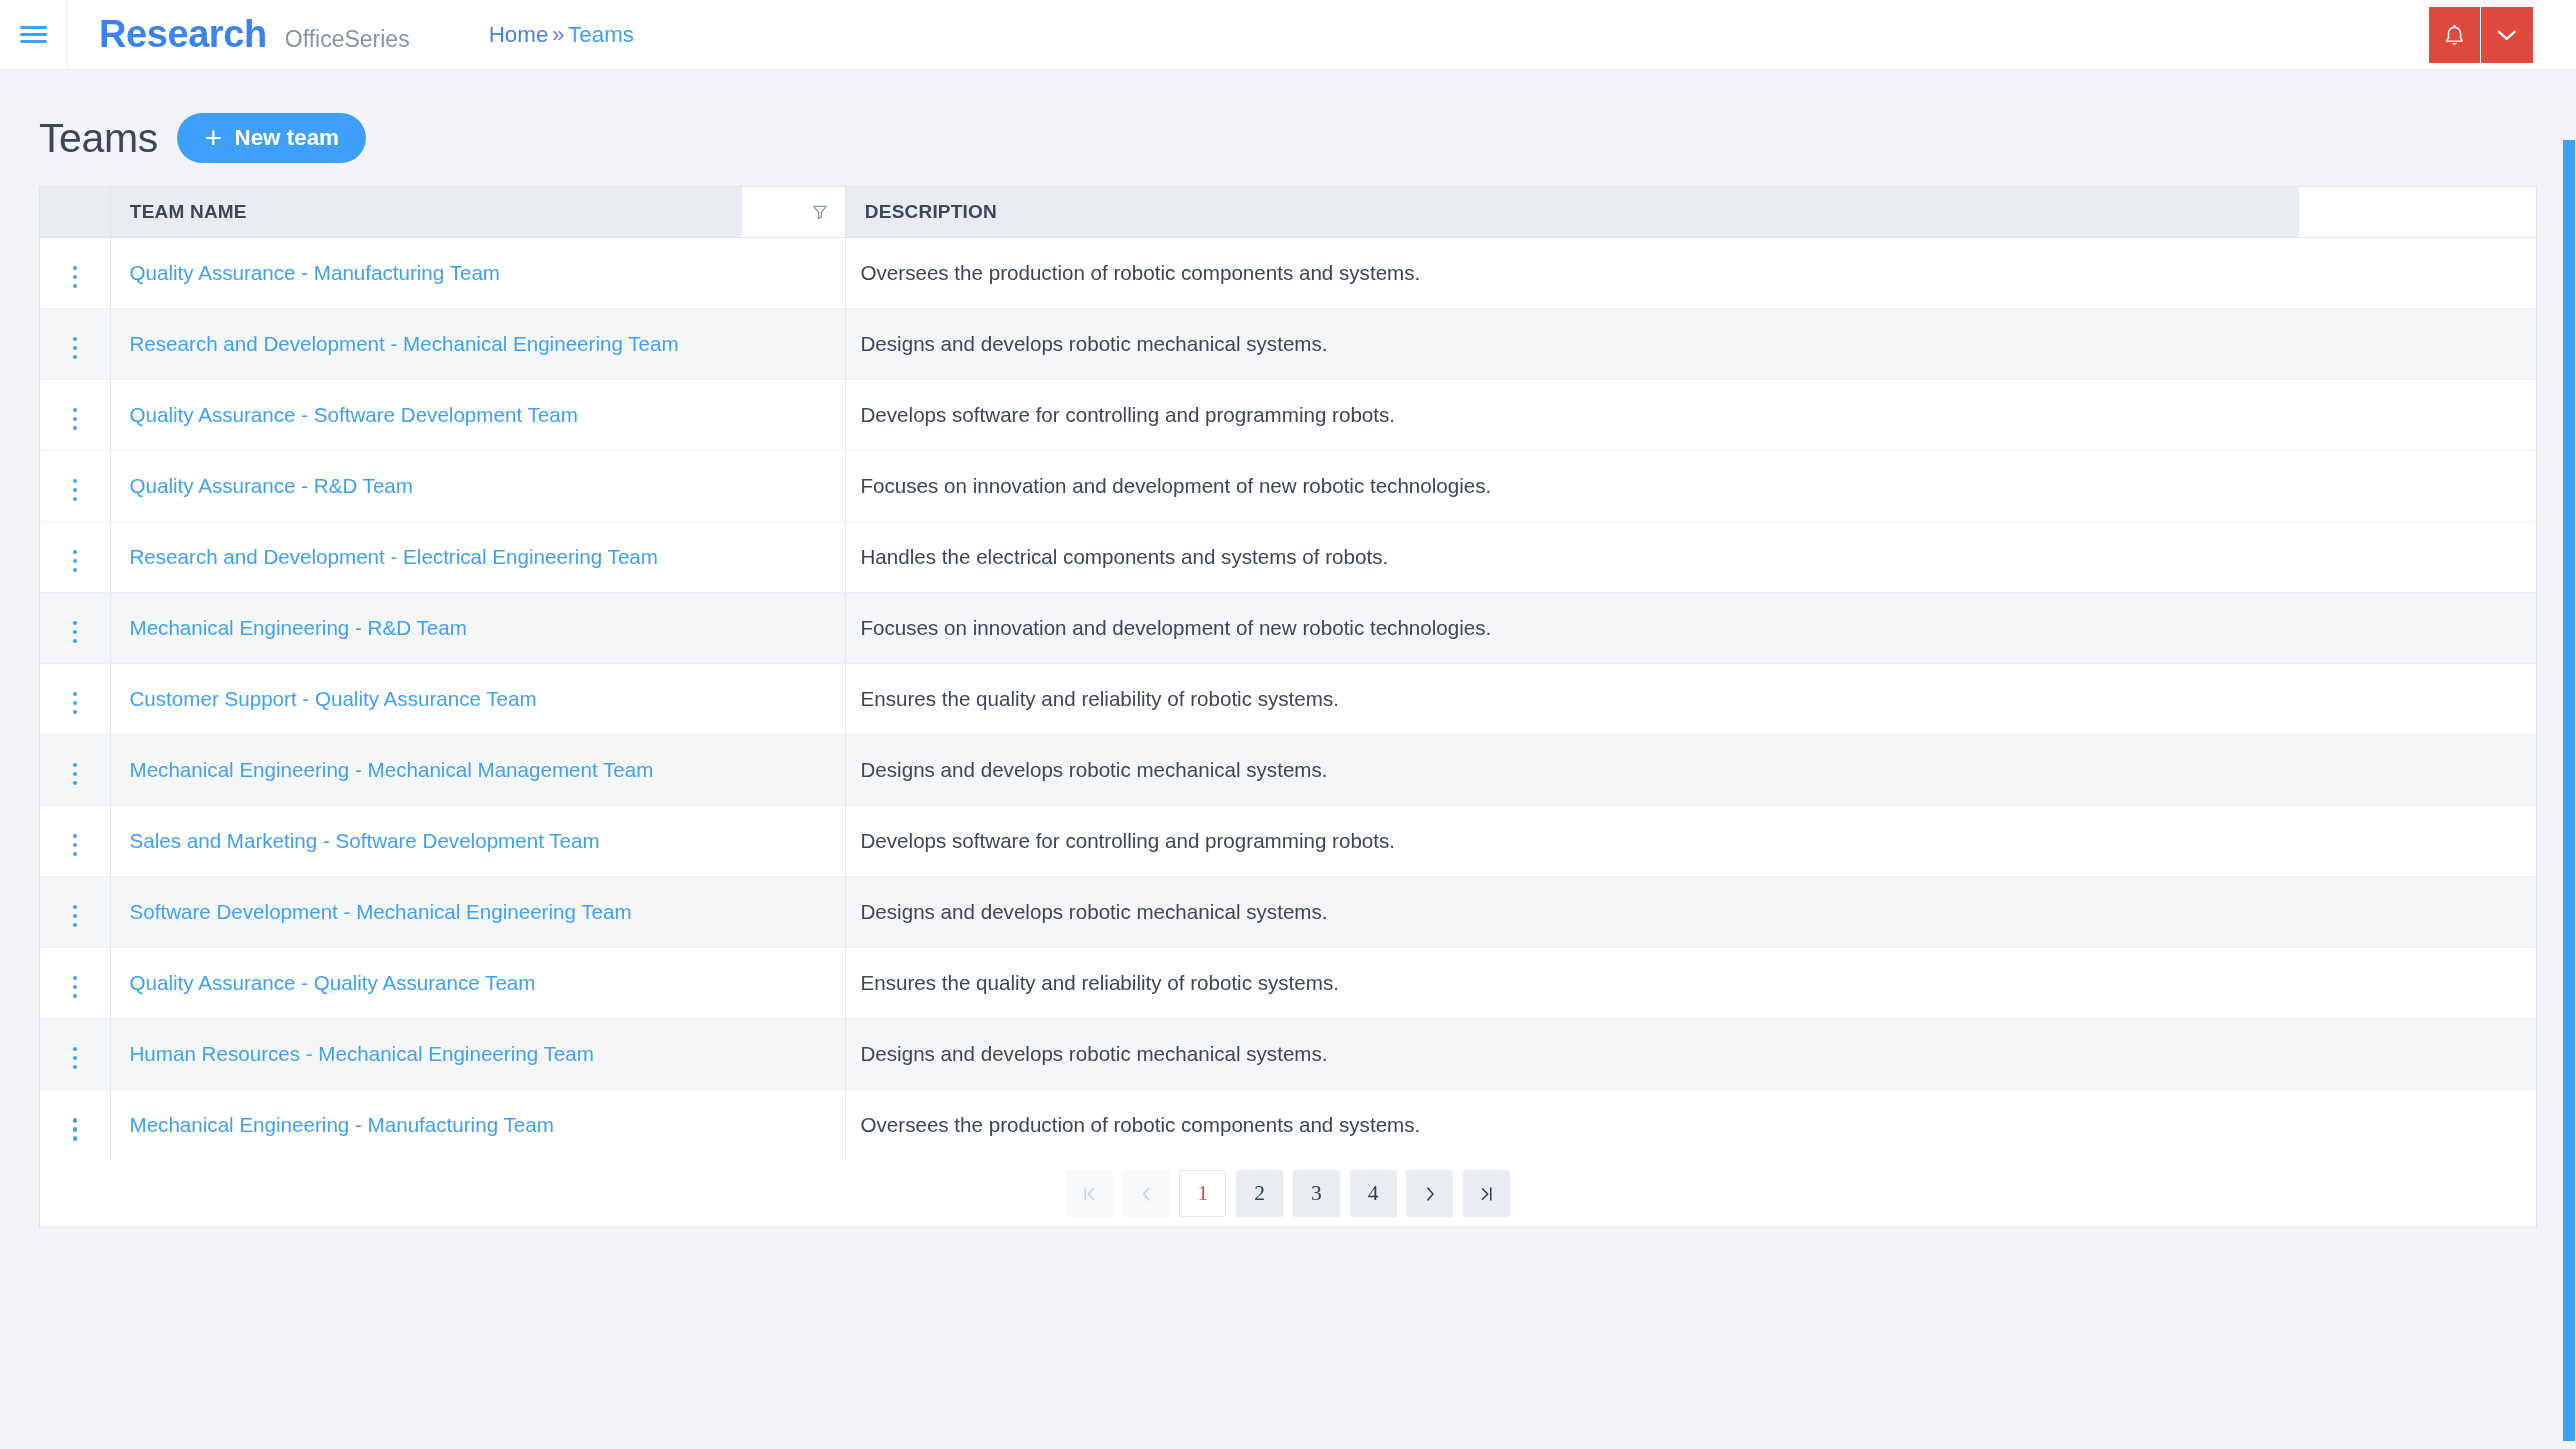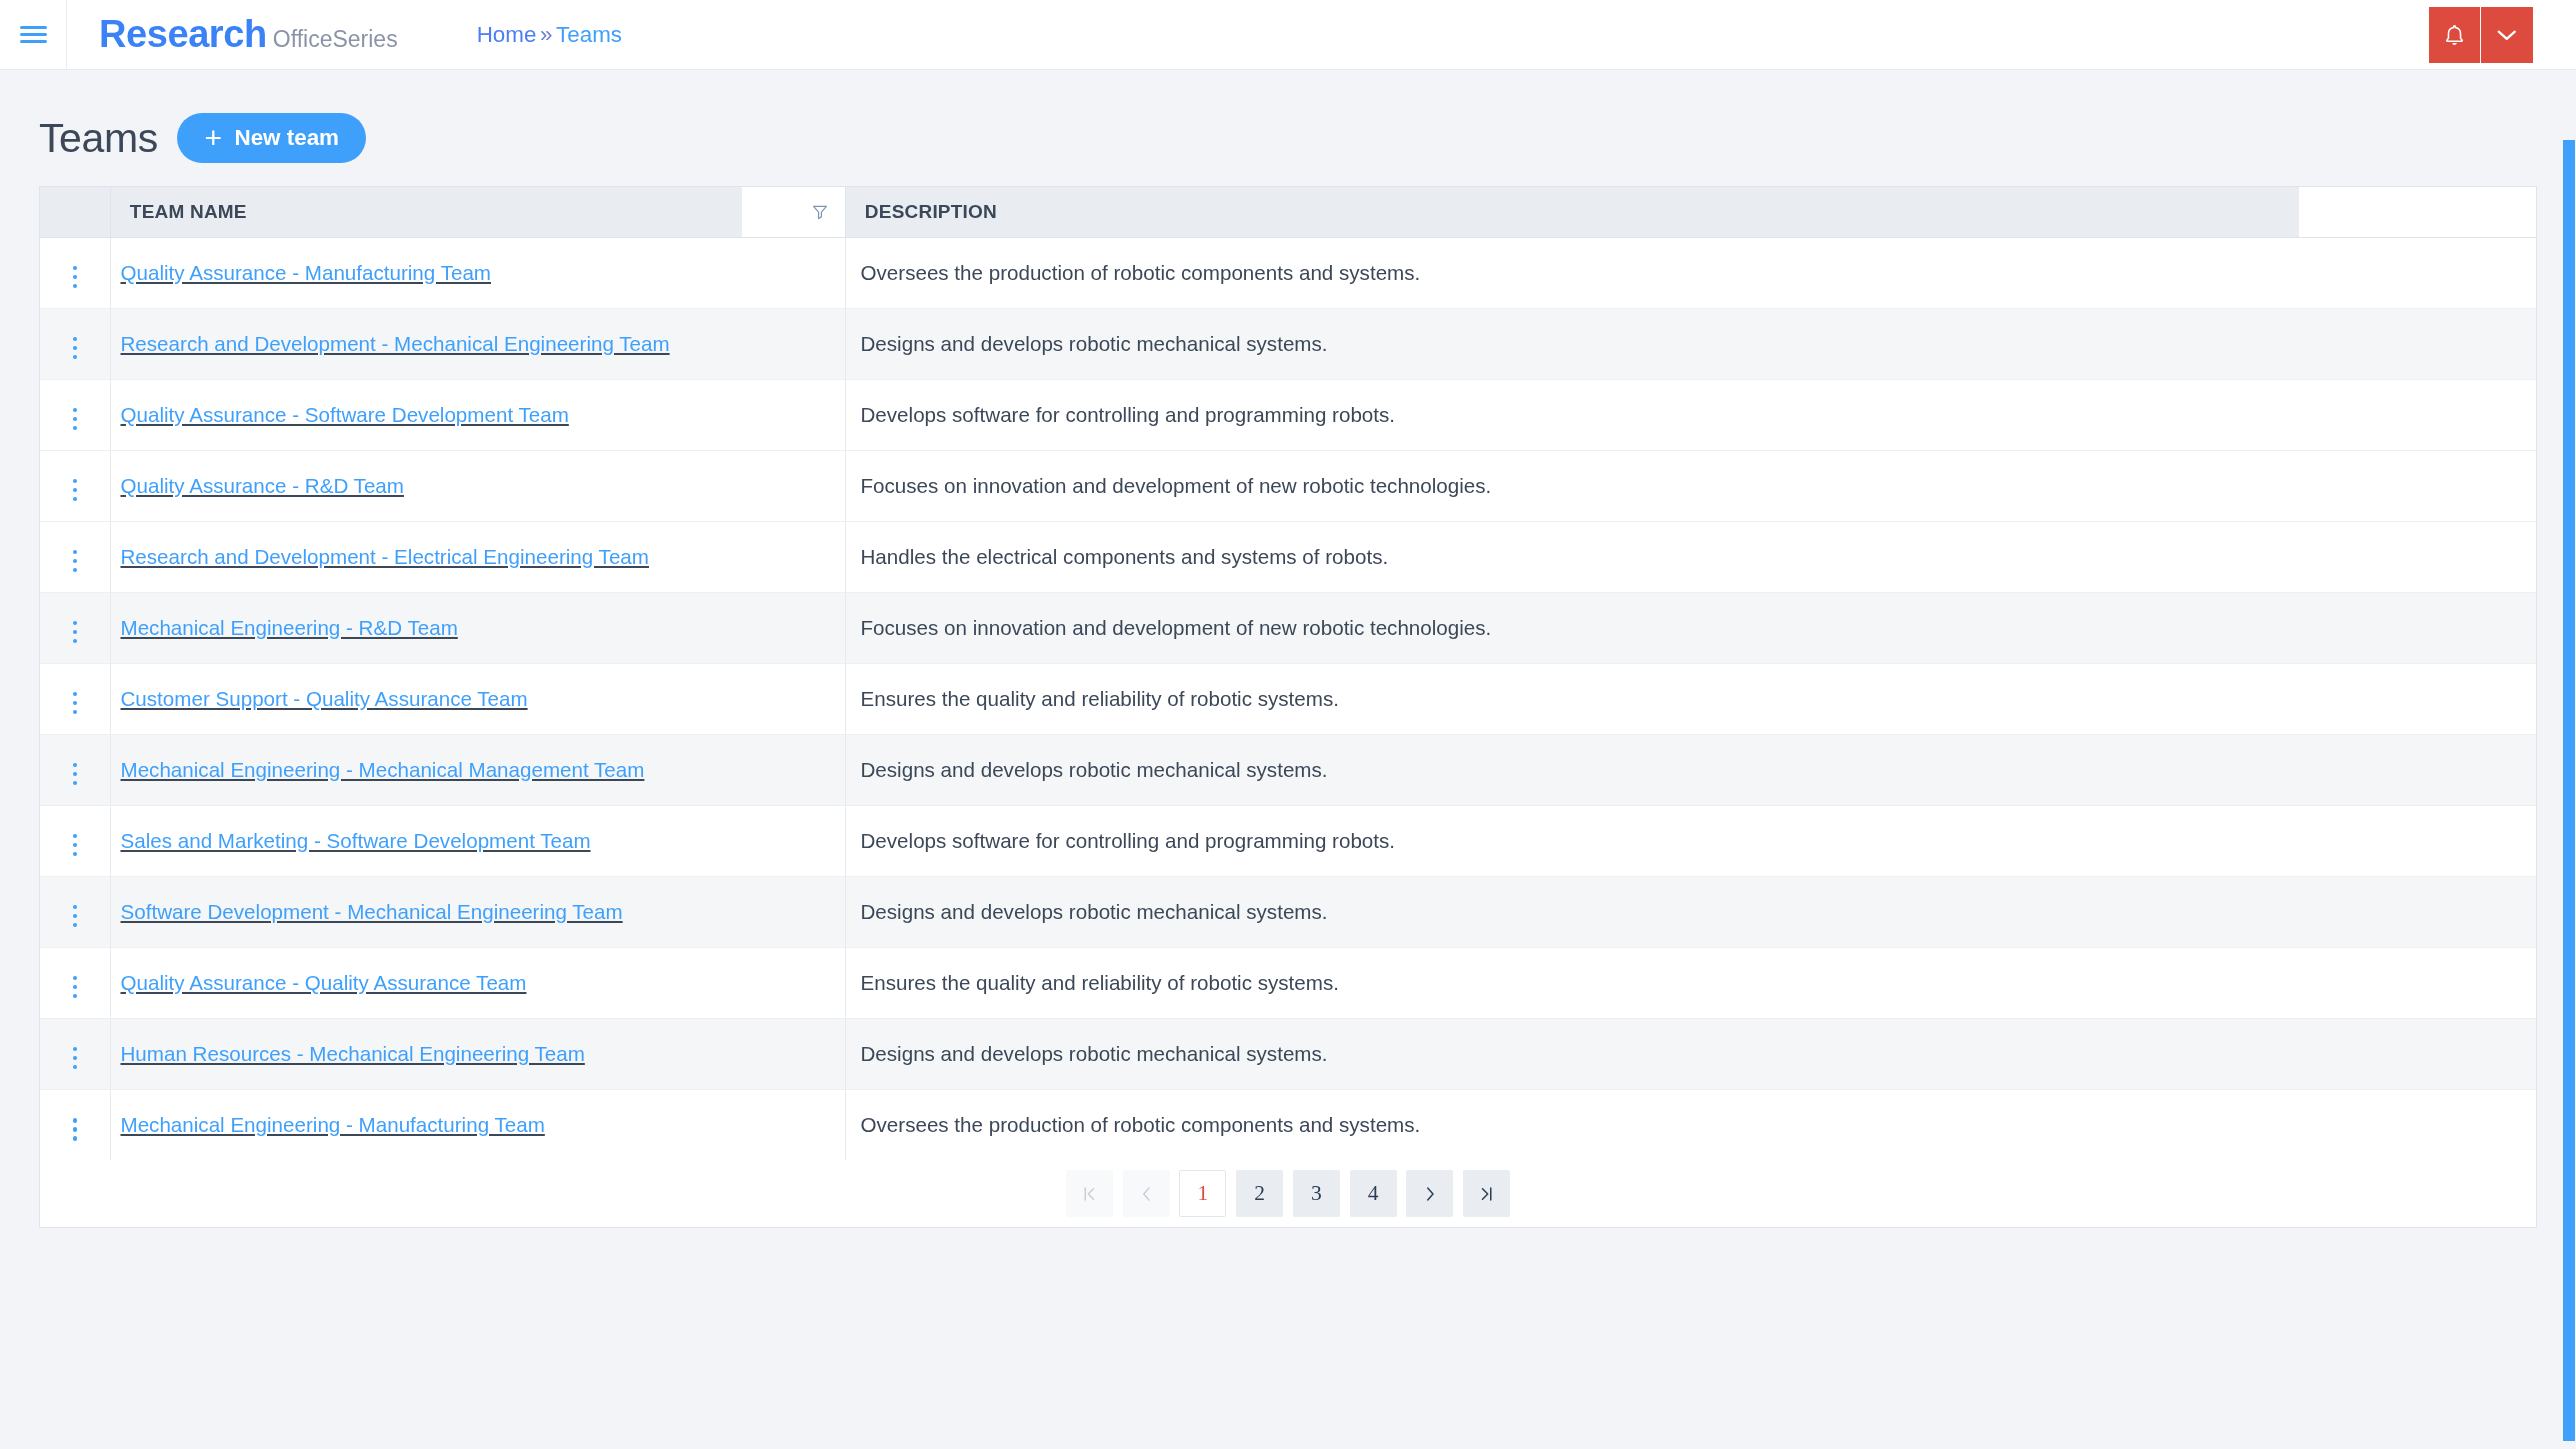--- a/index.html
+++ b/index.html
@@ -47,21 +47,21 @@
     align-items: baseline;
     padding-left: 32px;
   }
   .brand {
     font-size: 38px;
     font-weight: bold;
     color: #3b82f6;
     letter-spacing: -0.4px;
   }
   .brand-sub {
-    margin-left: 6px;
+    margin-left: 18px;
     font-size: 23px;
     color: #8a94a6;
   }
   .breadcrumb {
     margin-left: 79px;
     font-size: 22.4px;
     color: #3fa0fb;
     white-space: nowrap;
   }
   .breadcrumb a { color: #4c7ef3; text-decoration: none; }
@@ -171,21 +171,21 @@
     color: #3c4858;
     border-right: 0.9px solid #e6e9ef;
     border-bottom: 0.9px solid #eceff4;
     vertical-align: middle;
   }
   tbody td.cell-menu {
     width: 70px;
     text-align: center;
     border-right: 0.9px solid #e6e9ef;
   }
-  tbody td.cell-name { padding-left: 10px; text-decoration: underline; }
+  tbody td.cell-name { padding-left: 19px; }
   tbody td.cell-desc { padding-left: 15px; border-right: none; }
   tbody tr.odd td { background: #ffffff; }
   tbody tr.even td { background: #f4f6f8; margin-top: 28px; }
   tbody tr:last-child td { border-bottom: none; }
 
   .team-link {
     color: #3fa0fb;
     text-decoration: none;
     cursor: pointer;
   }

